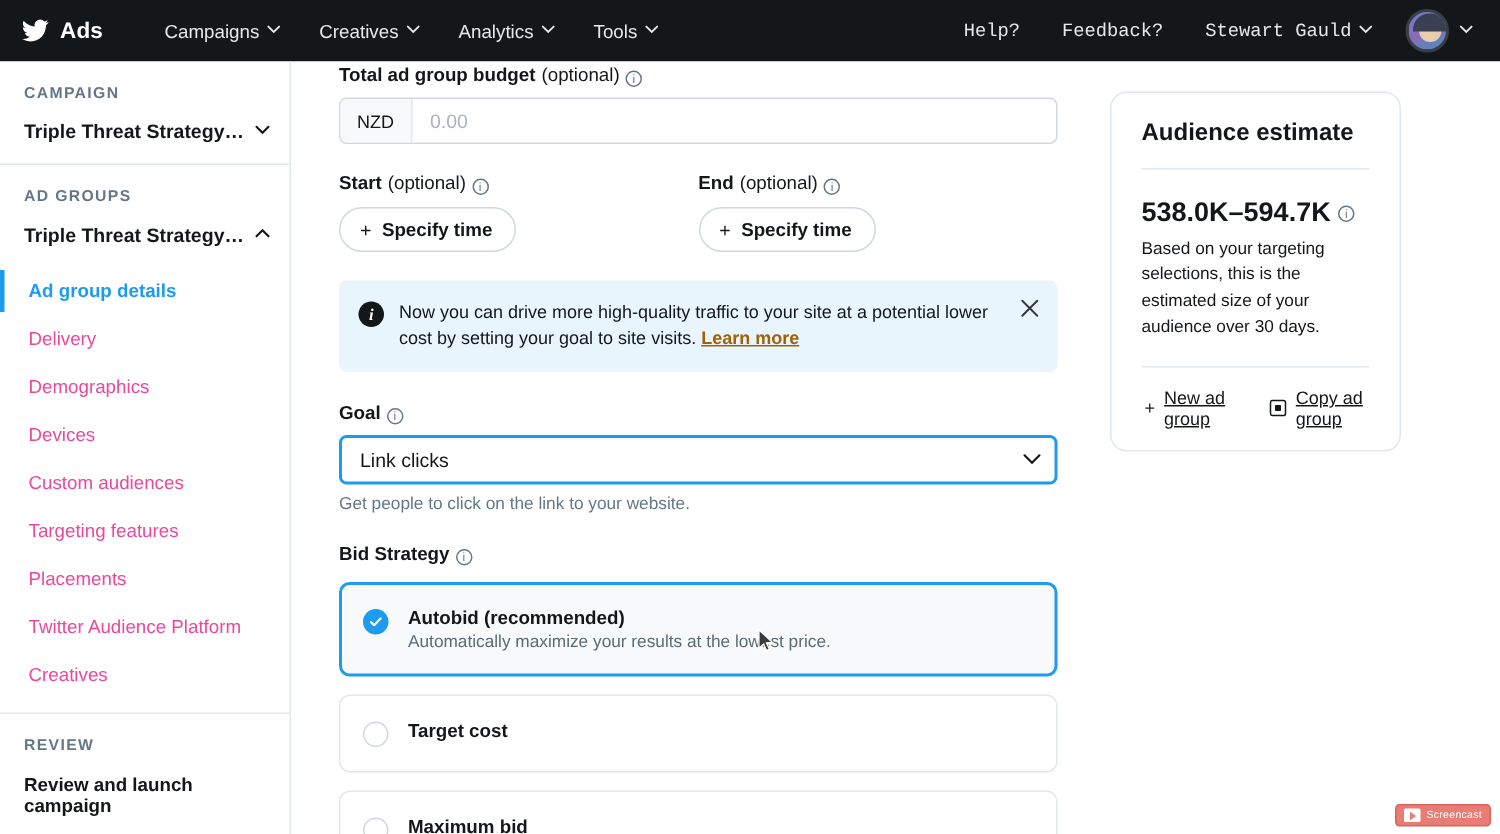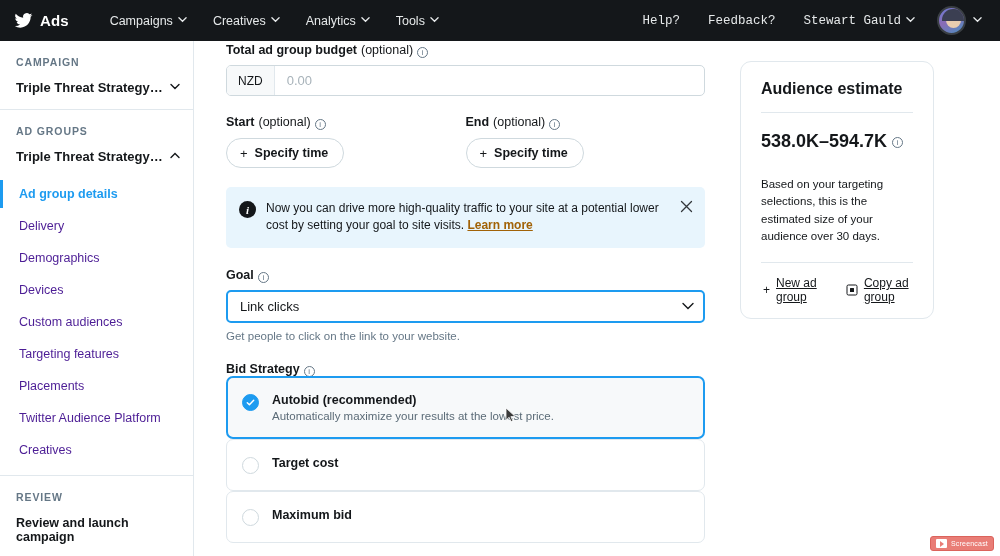--- a/index.html
+++ b/index.html
@@ -55,21 +55,21 @@
     letter-spacing: .9px; padding: 15px 16px 9px 16px;
   }
   .sb-title {
     font-size: 13px; font-weight: bold; color: #14171a;
     padding: 3px 14px 14px 16px; display: flex; align-items: center;
     justify-content: space-between; cursor: pointer; gap:6px;
   }
   .sb-title span.txt { white-space: nowrap; overflow:hidden; text-overflow:ellipsis; }
   .sb-divider { height: 1px; background: #e1e8ed; }
   .sb-item {
-    font-size: 12.5px; color: #4c1d95; padding: 9px 16px 9px 19px;
+    font-size: 12.5px; color: #ec4899; padding: 9px 16px 9px 19px;
     cursor: pointer; position: relative;
   }
   .sb-item.active { color: #1d9bf0; font-weight: bold; }
   .sb-item.active::before {
     content: ""; position: absolute; left: 0; top: 2px; bottom: 2px;
     width: 3px; background: #1d9bf0;
   }
   .sb-review {
     font-size: 12.5px; font-weight: bold; color: #14171a;
     padding: 4px 16px 14px 16px; cursor: pointer;
@@ -137,21 +137,21 @@
   .sect { margin-top: 20px; }
   .select-box {
     margin-top: 8px; height: 33px; border: 2px solid #1d9bf0;
     border-radius: 5px; display: flex; align-items: center;
     padding: 0 12px; justify-content: space-between; cursor: pointer; background:#fff;
   }
   .select-val { font-size: 13px; color: #14171a; }
   .helper { font-size: 11.5px; color: #657786; margin-top: 7px; }
 
   .opt-card {
-    margin-top: 0; border: 1px solid #e1e8ed; border-radius: 7px;
+    margin-top: 12px; border: 1px solid #e1e8ed; border-radius: 7px;
     display: flex; align-items: flex-start; gap: 13px;
     padding: 16px 16px 16px 15px; cursor: pointer; background: #fff;
     position: relative;
   }
   .opt-card.selected {
     border: 2px solid #1d9bf0; background: #f7f9fa; padding: 15px 15px 15px 14px;
   }
   .radio {
     width: 17px; height: 17px; border-radius: 50%; border: 1px solid #cfd9de;
     flex: 0 0 auto; margin-top: 1px; background: #fff;
@@ -171,21 +171,21 @@
   .est-card {
     border: 1px solid #e1e8ed; border-radius: 11px; background: #fff; overflow: hidden;
   }
   .est-pad { padding: 18px 20px 17px 20px; }
   .est-title { font-size: 16px; font-weight: bold; color: #14171a; }
   .est-hr { height: 1px; background: #e1e8ed; margin: 0 20px; }
   .est-num {
     font-size: 18px; font-weight: bold; color: #14171a;
     display: flex; align-items: center; gap: 5px;
   }
-  .est-desc { font-size: 11.5px; color: #14171a; line-height: 1.5; margin-top: 24px; }
+  .est-desc { font-size: 11.5px; color: #14171a; line-height: 1.5; margin-top: 6px; }
   .est-actions { display: flex; gap: 22px; padding: 13px 20px 14px 22px; }
   .est-link {
     display: flex; align-items: center; gap: 6px; font-size: 12px;
     color: #14171a; cursor: pointer;
   }
   .est-link .lbltxt { text-decoration: underline; }
   .copy-ico { width: 12px; height: 12px; }
 
   
   .recbadge {

